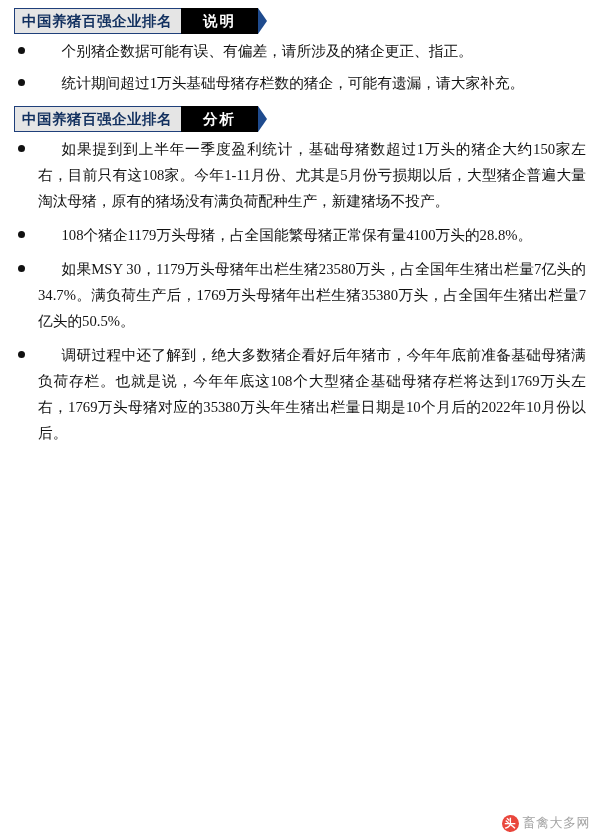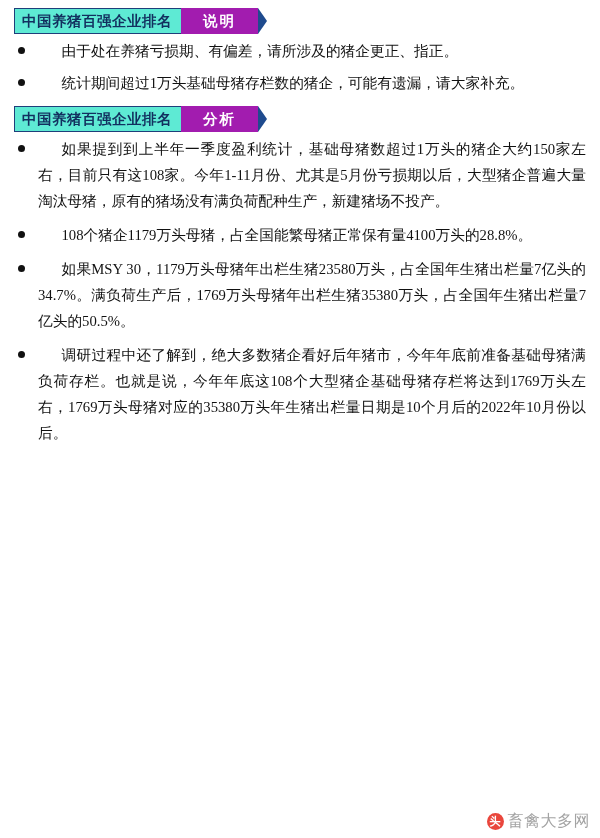--- a/index.html
+++ b/index.html
@@ -24,33 +24,33 @@
   }
 
   
   .section-head {
     display: flex;
     align-items: stretch;
     height: 26px;
     margin-bottom: 4px;
   }
   .head-title {
-    background: #5eead4;
+    background: #e5e5e5;
     border: 1px solid #1f3f7a;
     border-right: none;
     color: #12305f;
     font-weight: bold;
     font-size: 14.5px;
     line-height: 24px;
     padding: 0 9px 0 7px;
     letter-spacing: 0.5px;
     font-family: "Liberation Sans", "DejaVu Sans", sans-serif;
   }
   .head-tag {
-    background: #a21caf;
+    background: #000000;
     color: #ffffff;
     font-weight: bold;
     font-size: 14.5px;
     line-height: 26px;
     padding: 0 22px;
     letter-spacing: 2px;
     position: relative;
     font-family: "Liberation Sans", "DejaVu Sans", sans-serif;
   }
   .head-tag::after {
@@ -118,40 +118,40 @@
     border-radius: 50%;
     background: #e8372c;
     color: #ffffff;
     font-size: 11px;
     line-height: 17px;
     text-align: center;
     font-family: "Liberation Sans", "DejaVu Sans", sans-serif;
     font-weight: bold;
   }
   .wm-text {
-    font-size: 16px;
+    font-size: 13px;
     color: #9c9c9c;
     font-family: "Liberation Sans", "DejaVu Sans", sans-serif;
     letter-spacing: 0.5px;
   }
 </style>
 </head>
 <body>
 
 <div class="page">
 
   <div class="section">
     <div class="section-head">
       <div class="head-title">中国养猪百强企业排名</div>
       <div class="head-tag">说明</div>
     </div>
     <ul class="bullets">
       <li>
         <span class="dot"></span>
-        <span class="txt">由于处在养猪亏损期、有偏差，请所涉及的猪企更正、指正。</span>
+        <span class="txt">个别猪企数据可能有误、有偏差，请所涉及的猪企更正、指正。</span>
       </li>
       <li>
         <span class="dot"></span>
         <span class="txt">统计期间超过1万头基础母猪存栏数的猪企，可能有遗漏，请大家补充。</span>
       </li>
     </ul>
   </div>
 
   <div class="section analysis">
     <div class="section-head">

